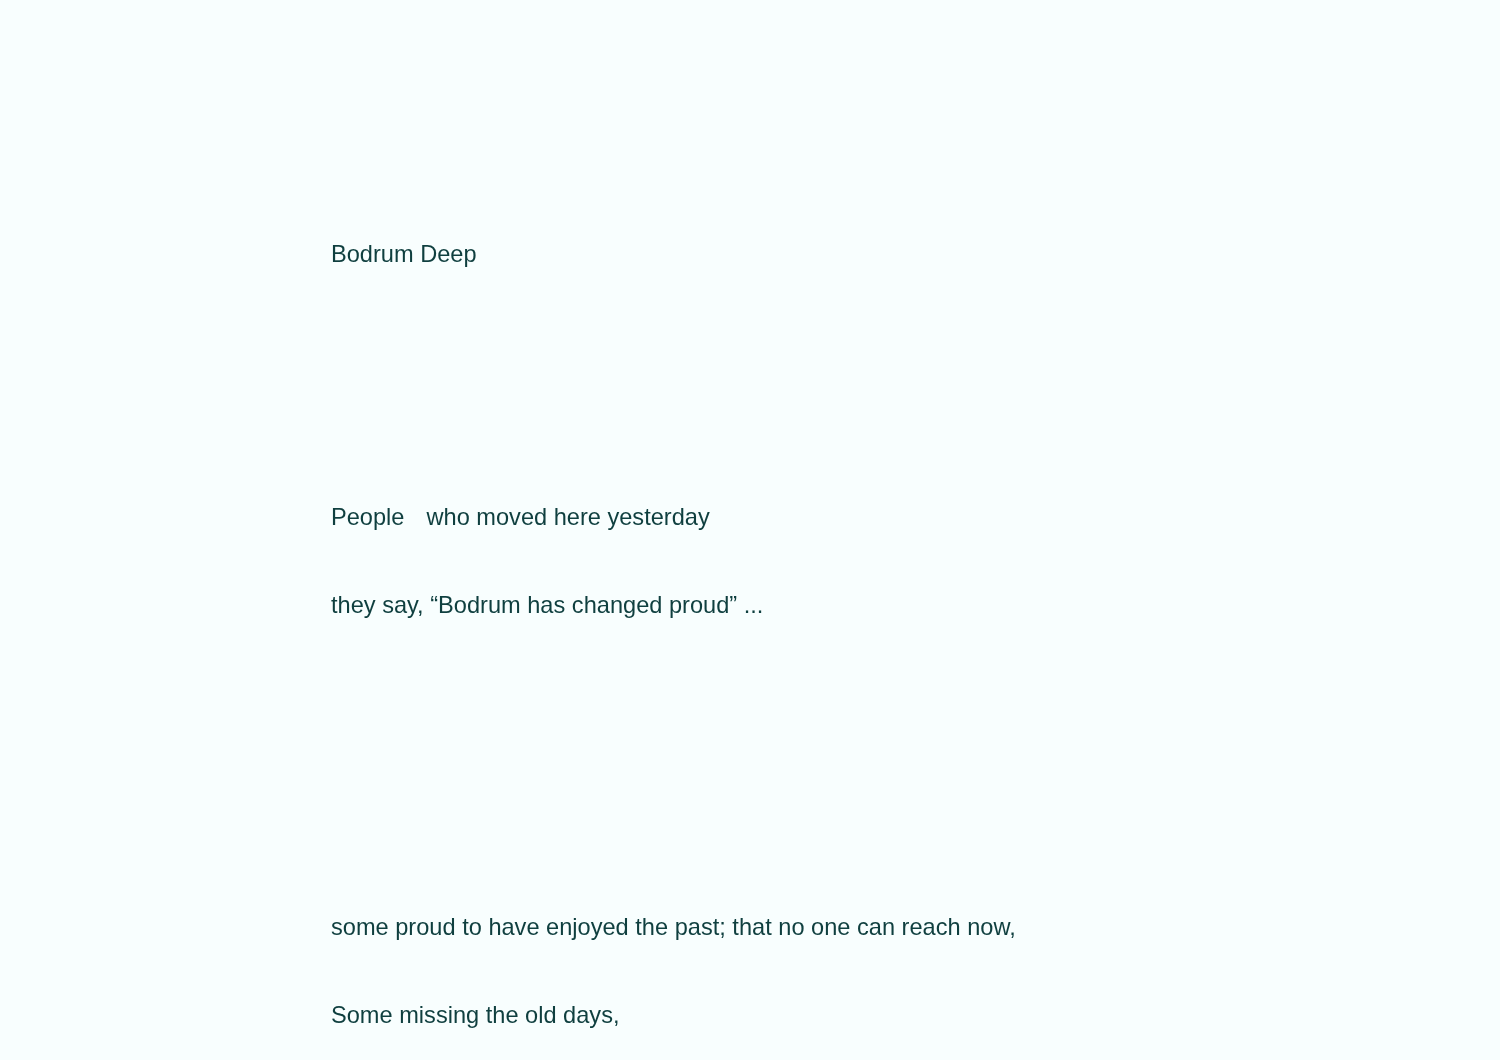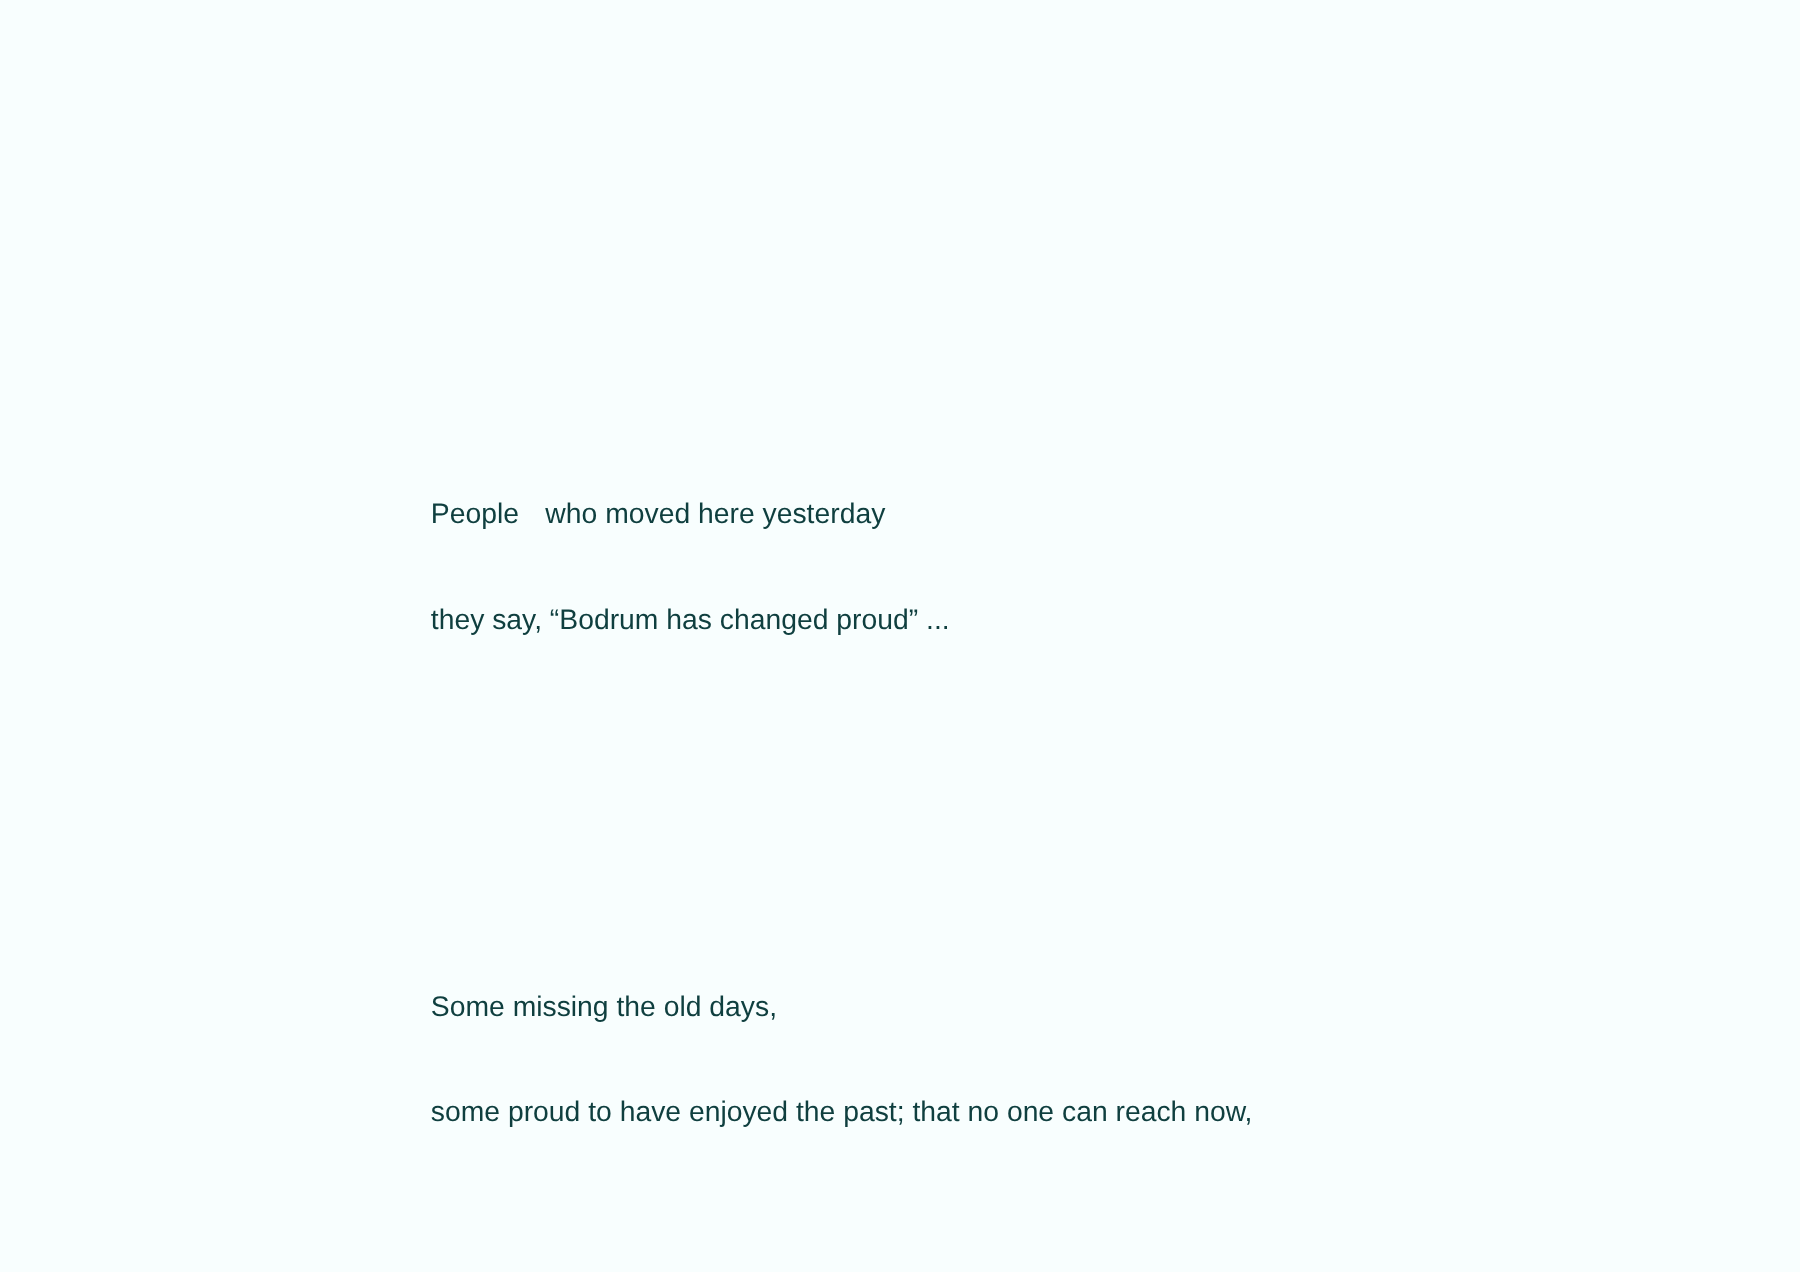--- a/index.html
+++ b/index.html
@@ -31,42 +31,42 @@
     .spacer {
       display: block;
       height: 29.3px;
     }
     .stanza {
       display: block;
     }
     .line {
       display: block;
       height: 29.3px;
-      margin-left: 28px;
     }
     .gap {
       display: inline-block;
       width: 22px;
     }
   </style>
 </head>
 <body style="background: rgb(248, 254, 254); color: rgb(15, 63, 63);">
 
 <div class="poem">
+  <span class="poem-title">Bodrum Deep</span>
   <span class="spacer"></span>
 
   <div class="stanza">
     <span class="line"><span>People</span><span class="gap"></span><span>who moved here yesterday</span></span>
     <span class="line">they say, “Bodrum has changed proud” ...</span>
   </div>
   <span class="spacer"></span>
 
   <div class="stanza">
+    <span class="line">some proud to have enjoyed the past; that no one can reach now,</span>
     <span class="line">Some missing the old days,</span>
-    <span class="line">some proud to have enjoyed the past; that no one can reach now,</span>
     
     
   </div>
   
 
   
   
 
   
   

